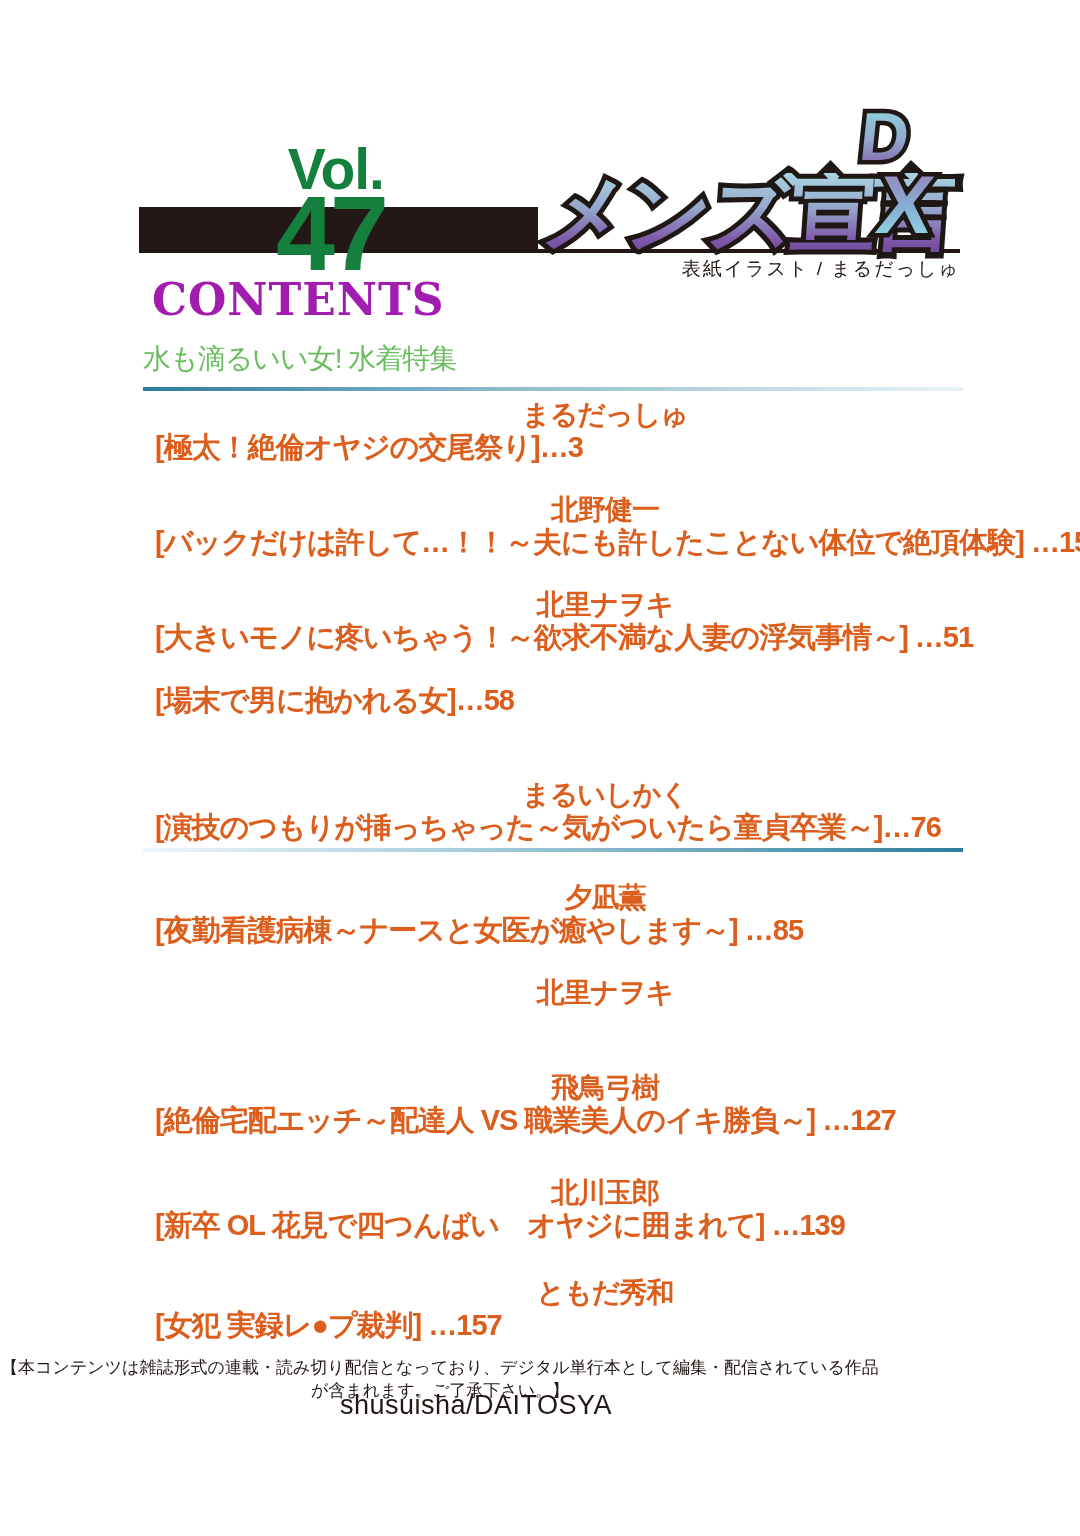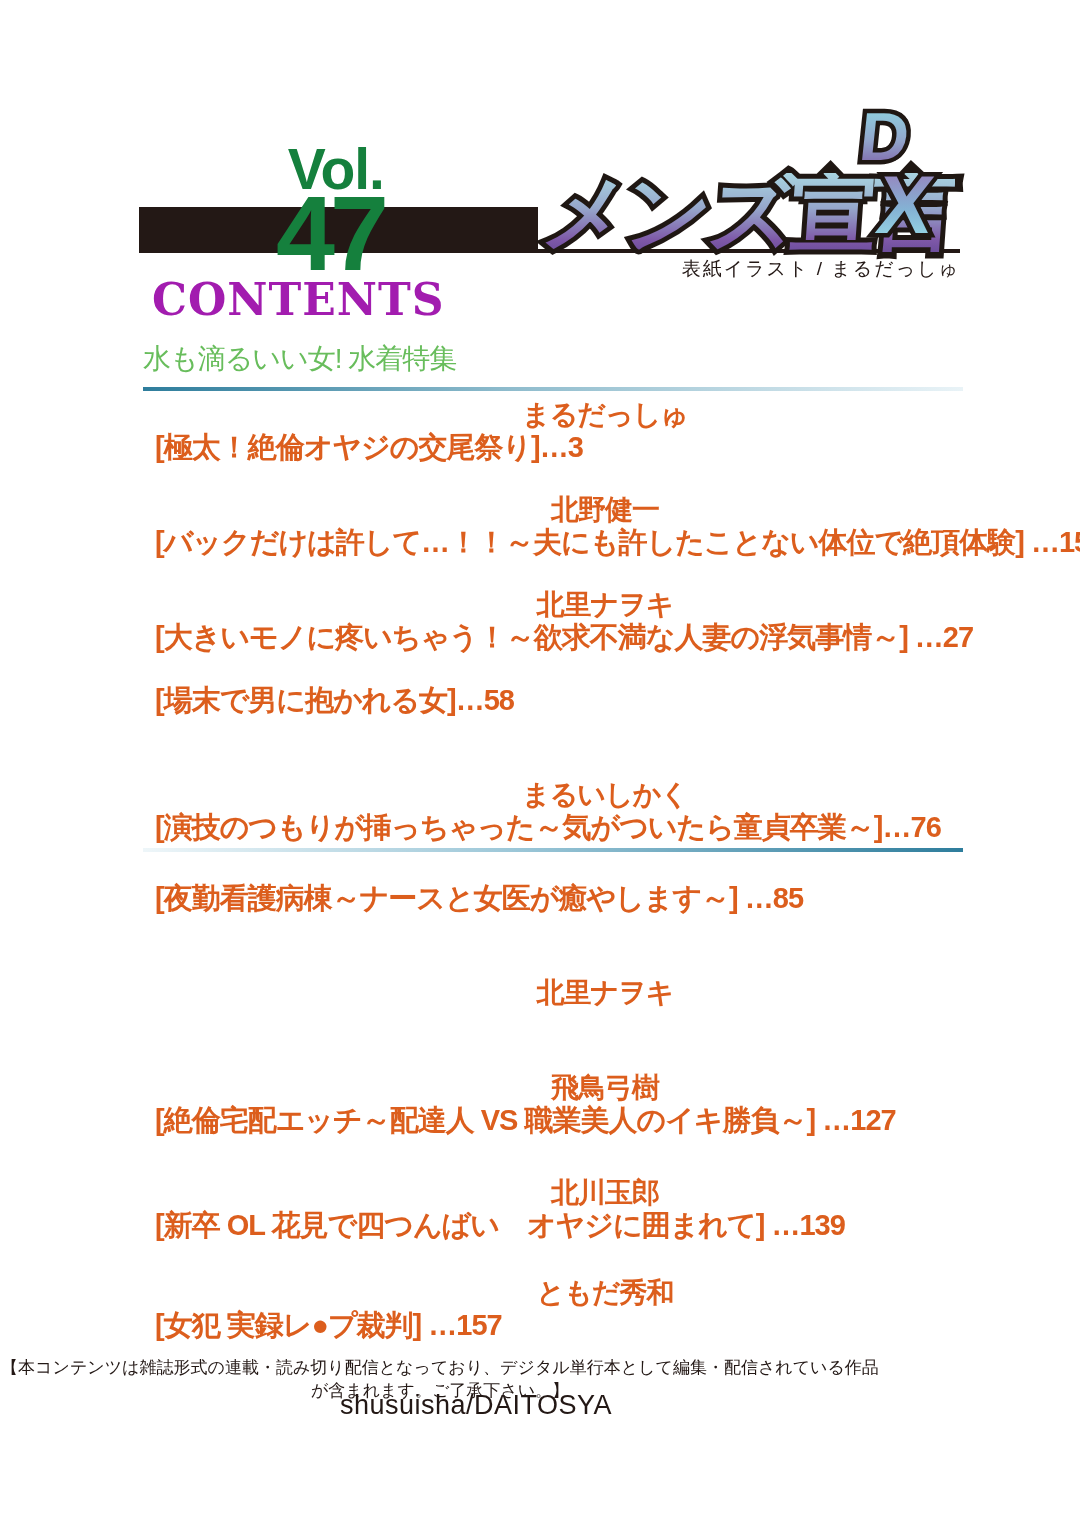--- a/index.html
+++ b/index.html
@@ -86,31 +86,32 @@
     <div class="toc-entry">
       <div class="entry-author">まるだっしゅ</div>
       <div class="entry-title-line"><span>[極太！絶倫オヤジの交尾祭り]</span><span>…3</span></div>
     </div>
     <div class="toc-entry">
       <div class="entry-author">北野健一</div>
       <div class="entry-title-line"><span>[バックだけは許して…！！～夫にも許したことない体位で絶頂体験]</span><span> …15</span></div>
     </div>
     <div class="toc-entry">
       <div class="entry-author">北里ナヲキ</div>
-      <div class="entry-title-line"><span>[大きいモノに疼いちゃう！～欲求不満な人妻の浮気事情～]</span><span> …27</span></div>
+      <div class="entry-title-line"><span>[大きいモノに疼いちゃう！～欲求不満な人妻の浮気事情～]</span><span> …51</span></div>
     </div>
     <div class="toc-entry">
       <div class="entry-title-line"><span>[場末で男に抱かれる女]</span><span>…58</span></div>
     </div>
     <div class="toc-entry">
       <div class="entry-author">まるいしかく</div>
       <div class="entry-title-line"><span>[演技のつもりが挿っちゃった～気がついたら童貞卒業～]</span><span>…76</span></div>
     </div>
     <div class="toc-divider"></div>
     <div class="toc-entry">
+      <div class="entry-author">夕凪薫</div>
       <div class="entry-title-line"><span>[夜勤看護病棟～ナースと女医が癒やします～]</span><span> …85</span></div>
     </div>
     <div class="toc-entry">
       <div class="entry-author">北里ナヲキ</div>
     </div>
     <div class="toc-entry">
       <div class="entry-author">飛鳥弓樹</div>
       <div class="entry-title-line"><span>[絶倫宅配エッチ～配達人 VS 職業美人のイキ勝負～]</span><span> …127</span></div>
     </div>
     <div class="toc-entry">

